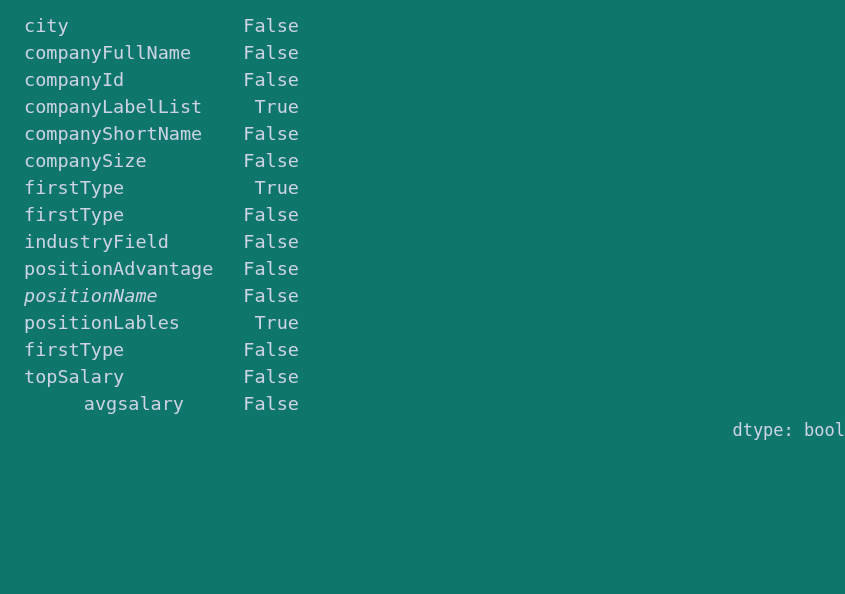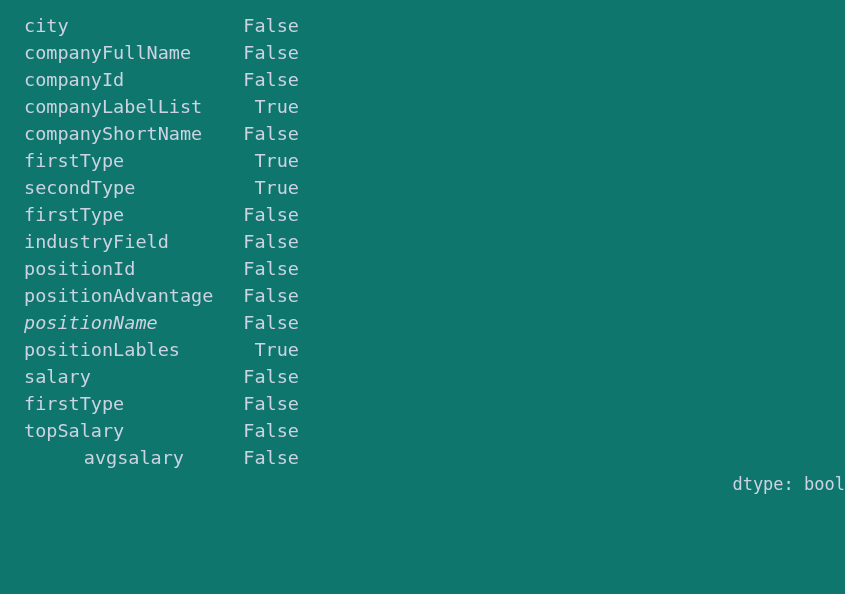--- a/index.html
+++ b/index.html
@@ -75,28 +75,26 @@
 <body style="background: rgb(55, 64, 80);">
 
 <div id="console-output" style="background: #0f766e;">
   <div class="series-block">
     <div id="series-rows">
         <div class="series-row"><span class="series-index col-index" style="color: rgb(204, 211, 226);">city</span><span class="series-value" style="color: rgb(204, 211, 226);">False</span></div>
         <div class="series-row"><span class="series-index col-index" style="color: rgb(204, 211, 226);">companyFullName</span><span class="series-value" style="color: rgb(204, 211, 226);">False</span></div>
         <div class="series-row"><span class="series-index col-index" style="color: rgb(204, 211, 226);">companyId</span><span class="series-value" style="color: rgb(204, 211, 226);">False</span></div>
         <div class="series-row"><span class="series-index col-index" style="color: rgb(204, 211, 226);">companyLabelList</span><span class="series-value" style="color: rgb(204, 211, 226);">True</span></div>
         <div class="series-row"><span class="series-index col-index" style="color: rgb(204, 211, 226);">companyShortName</span><span class="series-value" style="color: rgb(204, 211, 226);">False</span></div>
+        <div class="series-row"><span class="series-index col-index" style="color: rgb(204, 211, 226);">companySize</span><span class="series-value" style="color: rgb(204, 211, 226);">False</span></div>
         <div class="series-row"><span class="series-index col-index" style="color: rgb(204, 211, 226);">firstType</span><span class="series-value" style="color: rgb(204, 211, 226);">True</span></div>
-        <div class="series-row"><span class="series-index col-index" style="color: rgb(204, 211, 226);">secondType</span><span class="series-value" style="color: rgb(204, 211, 226);">True</span></div>
         <div class="series-row"><span class="series-index col-index" style="color: rgb(204, 211, 226);">firstType</span><span class="series-value" style="color: rgb(204, 211, 226);">False</span></div>
         <div class="series-row"><span class="series-index col-index" style="color: rgb(204, 211, 226);">industryField</span><span class="series-value" style="color: rgb(204, 211, 226);">False</span></div>
-        <div class="series-row"><span class="series-index col-index" style="color: rgb(204, 211, 226);">positionId</span><span class="series-value" style="color: rgb(204, 211, 226);">False</span></div>
         <div class="series-row"><span class="series-index col-index" style="color: rgb(204, 211, 226);">positionAdvantage</span><span class="series-value" style="color: rgb(204, 211, 226);">False</span></div>
         <div class="series-row"><span class="series-index col-index" style="color: rgb(204, 211, 226); font-style: italic;">positionName</span><span class="series-value" style="color: rgb(204, 211, 226);">False</span></div>
         <div class="series-row"><span class="series-index col-index" style="color: rgb(204, 211, 226);">positionLables</span><span class="series-value" style="color: rgb(204, 211, 226);">True</span></div>
-        <div class="series-row"><span class="series-index col-index" style="color: rgb(204, 211, 226);">salary</span><span class="series-value" style="color: rgb(204, 211, 226);">False</span></div>
         <div class="series-row"><span class="series-index col-index" style="color: rgb(204, 211, 226);">firstType</span><span class="series-value" style="color: rgb(204, 211, 226);">False</span></div>
         <div class="series-row"><span class="series-index col-index" style="color: rgb(204, 211, 226);">topSalary</span><span class="series-value" style="color: rgb(204, 211, 226);">False</span></div>
         <div class="series-row"><span class="series-index col-index" style="color: rgb(204, 211, 226); text-align: right;">avgsalary</span><span class="series-value" style="color: rgb(204, 211, 226);">False</span></div>
       </div>
     <div class="dtype-row" style="color: rgb(204, 211, 226);">dtype: bool</div>
   </div>
 </div>
 
 </body></html>

